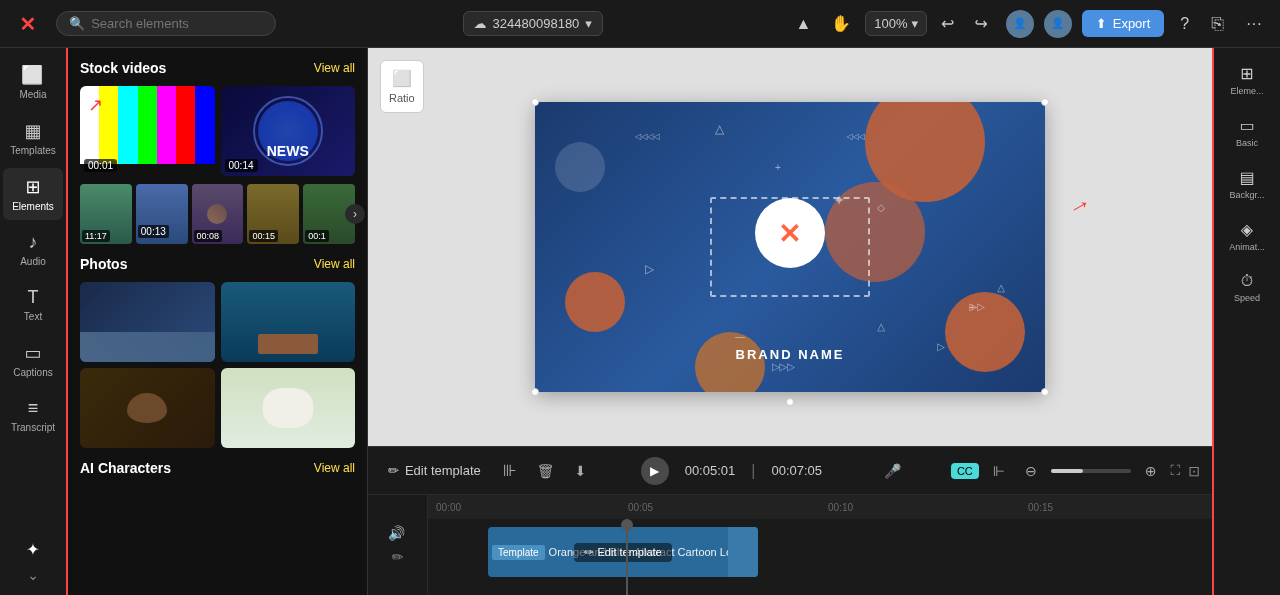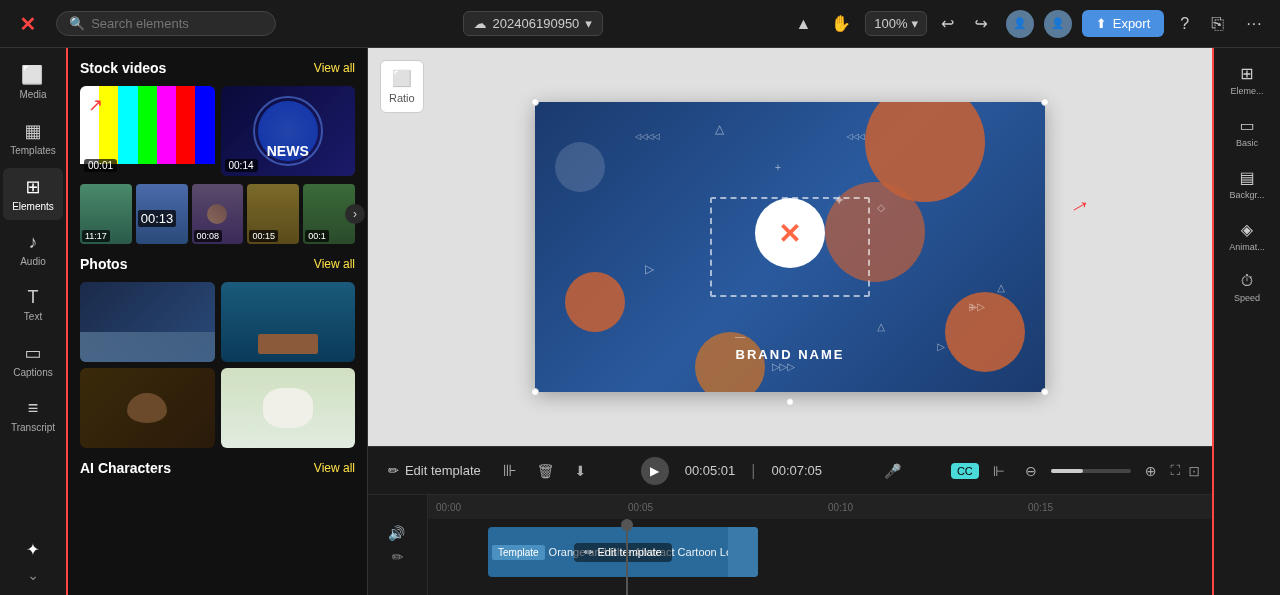--- a/index.html
+++ b/index.html
@@ -139,21 +139,21 @@
   <div class="topbar-logo">
     <span class="logo-icon">✕</span>
   </div>
   <div class="search-bar">
     <span class="search-icon-sm">🔍</span>
     <input type="text" placeholder="Search elements" style="">
   </div>
   <div class="topbar-center">
     <div class="project-name">
       <span>☁</span>
-      <span>202406190950</span>
+      <span>324480098180</span>
       <span>▾</span>
     </div>
   </div>
   <div class="topbar-tools">
     <button class="tool-btn">▲</button>
     <button class="tool-btn">✋</button>
     <div class="zoom-btn">
       <span>100%</span>
       <span>▾</span>
     </div>
@@ -247,21 +247,21 @@
               </div>
             </div>
             <span class="video-duration">00:14</span>
           </div>
         </div>
         <div class="video-grid-small">
           <div class="video-thumb-sm" style="background:linear-gradient(180deg,#4a8a6a,#2a5a4a);">
             <span class="video-duration" style="position:absolute;bottom:2px;left:2px;font-size:9px;background:rgba(0,0,0,0.7);color:#fff;padding:1px 3px;border-radius:2px;">11:17</span>
           </div>
           <div class="video-thumb-sm" style="background:linear-gradient(180deg,#4a6aaa,#2a4a7a);">
-            <span class="video-duration" style="position:absolute;bottom:17px;left:2px;font-size:13px;background:rgba(0,0,0,0.7);color:#fff;padding:1px 3px;border-radius:2px;">00:13</span>
+            <span class="video-duration" style="position:absolute;bottom:6px;left:2px;font-size:10px;background:rgba(0,0,0,0.7);color:#fff;padding:1px 3px;border-radius:2px;">00:13</span>
           </div>
           <div class="video-thumb-sm" style="background:linear-gradient(180deg,#5a4a6a,#3a2a5a);">
             <div style="position:absolute;top:50%;left:50%;transform:translate(-50%,-50%);width:20px;height:20px;border-radius:50%;overflow:hidden;">
               <div style="width:100%;height:100%;background:linear-gradient(45deg,#8a6a5a,#6a4a4a);"></div>
             </div>
             <span class="video-duration" style="position:absolute;bottom:2px;left:2px;font-size:9px;background:rgba(0,0,0,0.7);color:#fff;padding:1px 3px;border-radius:2px;">00:08</span>
           </div>
           <div class="video-thumb-sm" style="background:linear-gradient(180deg,#7a6a2a,#5a4a1a);">
             <span class="video-duration" style="position:absolute;bottom:2px;left:2px;font-size:9px;background:rgba(0,0,0,0.7);color:#fff;padding:1px 3px;border-radius:2px;">00:15</span>
           </div>

